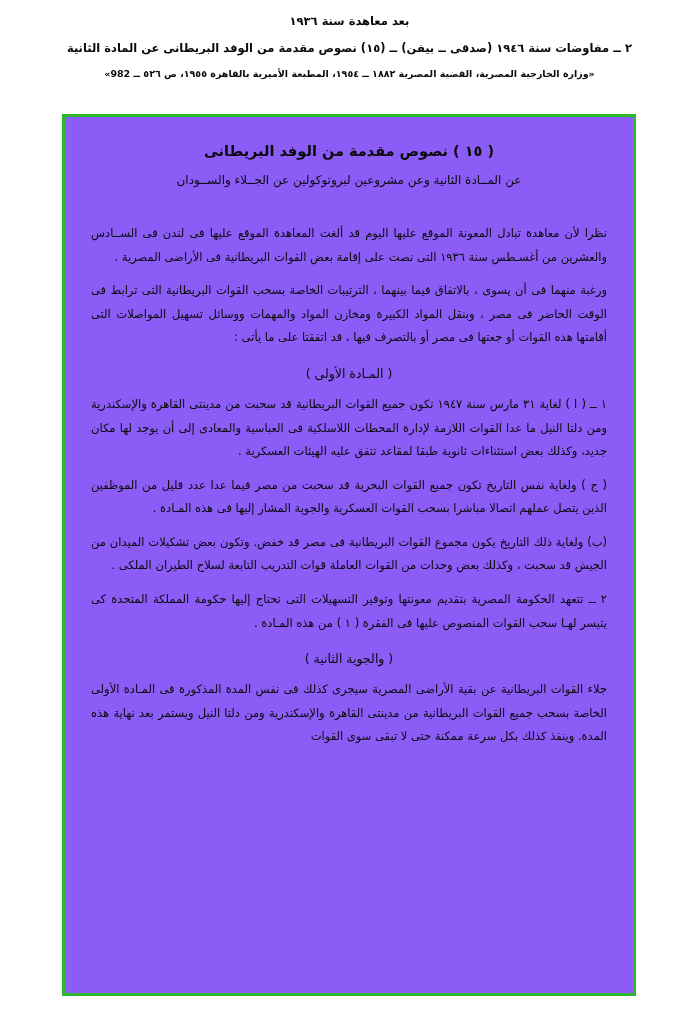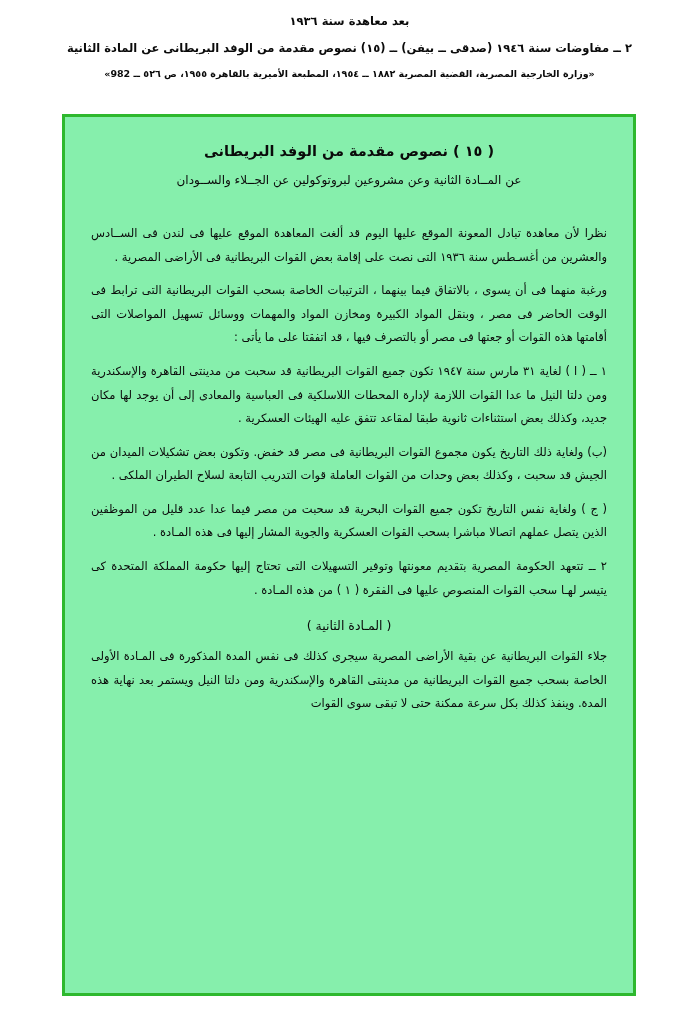--- a/index.html
+++ b/index.html
@@ -46,21 +46,21 @@
     line-height: 1.5;
   }
   .frame {
     position: absolute;
     left: 62px;
     top: 114px;
     width: 574px;
     height: 882px;
     border: 3px solid #2eb82e;
     box-sizing: border-box;
-    background: #86efac;
+    background: #8b5cf6;
     padding: 16px 26px 10px 26px;
   }
   .doc-title {
     text-align: center;
     font-size: 14.5px;
     font-weight: bold;
     margin-top: 10px;
     margin-bottom: 12px;
   }
   .doc-sub {
@@ -94,24 +94,25 @@
   </div>
 
   <div class="frame">
 
     <div class="doc-title">( ١٥ ) نصوص مقدمة من الوفد البريطانى</div>
     <div class="doc-sub">عن المــادة الثانية وعن مشروعين لبروتوكولين عن الجــلاء والســودان</div>
 
     <p class="body-par">نظرا لأن معاهدة تبادل المعونة الموقع عليها اليوم قد ألغت المعاهدة الموقع عليها فى لندن فى الســادس والعشرين من أغسـطس سنة ١٩٣٦ التى نصت على إقامة بعض القوات البريطانية فى الأراضى المصرية .</p>
     <p class="body-par">ورغبة منهما فى أن يسوى ، بالاتفاق فيما بينهما ، الترتيبات الخاصة بسحب القوات البريطانية التى ترابط فى الوقت الحاضر فى مصر ، وبنقل المواد الكبيرة ومخازن المواد والمهمات ووسائل تسهيل المواصلات التى أقامتها هذه القوات أو جعتها فى مصر أو بالتصرف فيها ، قد اتفقتا على ما يأتى :</p>
 
+    <div class="center-head">( المـادة الأولى )</div>
 
     <p class="body-par">١ ــ ( ا ) لغاية ٣١ مارس سنة ١٩٤٧ تكون جميع القوات البريطانية قد سحبت من مدينتى القاهرة والإسكندرية ومن دلتا النيل ما عدا القوات اللازمة لإدارة المحطات اللاسلكية فى العباسية والمعادى إلى أن يوجد لها مكان جديد، وكذلك بعض استثناءات ثانوية طبقا لمقاعد تتفق عليه الهيئات العسكرية .</p>
+    <p class="body-par">( ج ) ولغاية نفس التاريخ تكون جميع القوات البحرية قد سحبت من مصر فيما عدا عدد قليل من الموظفين الذين يتصل عملهم اتصالا مباشرا بسحب القوات العسكرية والجوية المشار إليها فى هذه المـادة .</p>
     <p class="body-par">(ب) ولغاية ذلك التاريخ يكون مجموع القوات البريطانية فى مصر قد خفض. وتكون بعض تشكيلات الميدان من الجيش قد سحبت ، وكذلك بعض وحدات من القوات العاملة قوات التدريب التابعة لسلاح الطيران الملكى .</p>
-    <p class="body-par">( ج ) ولغاية نفس التاريخ تكون جميع القوات البحرية قد سحبت من مصر فيما عدا عدد قليل من الموظفين الذين يتصل عملهم اتصالا مباشرا بسحب القوات العسكرية والجوية المشار إليها فى هذه المـادة .</p>
     <p class="body-par">٢ ــ تتعهد الحكومة المصرية بتقديم معونتها وتوفير التسهيلات التى تحتاج إليها حكومة المملكة المتحدة كى يتيسر لهـا سحب القوات المنصوص عليها فى الفقرة ( ١ ) من هذه المـادة .</p>
 
-    <div class="center-head">( المـادة الثانية )</div>
+    <div class="center-head">( والجوية الثانية )</div>
 
     <p class="body-par">جلاء القوات البريطانية عن بقية الأراضى المصرية سيجرى كذلك فى نفس المدة المذكورة فى المـادة الأولى الخاصة بسحب جميع القوات البريطانية من مدينتى القاهرة والإسكندرية ومن دلتا النيل ويستمر بعد نهاية هذه المدة. وينفذ كذلك بكل سرعة ممكنة حتى لا تبقى سوى القوات</p>
 
   </div>
 </div>
 
 </body></html>

